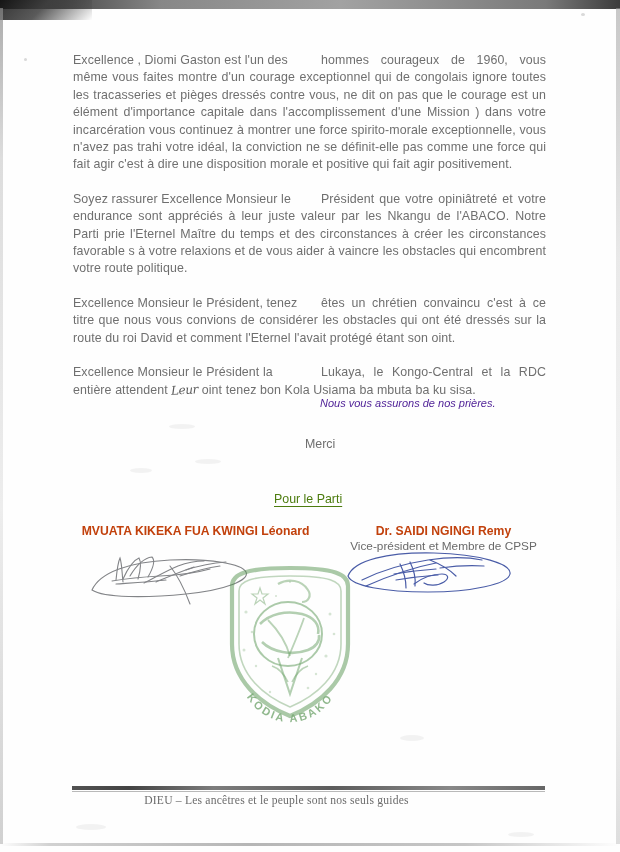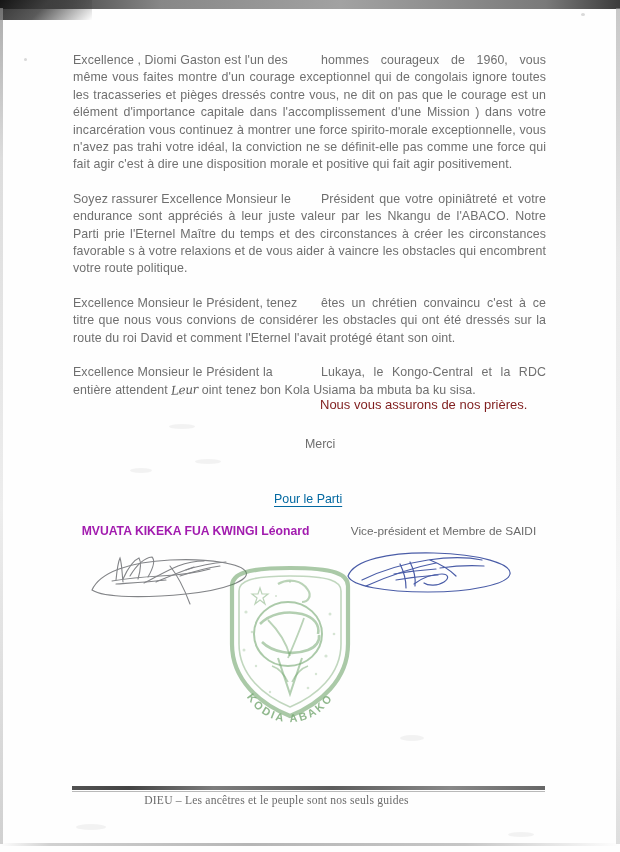--- a/index.html
+++ b/index.html
@@ -106,55 +106,56 @@
     font-size: 12px;
     letter-spacing: -0.4px;
     transform: rotate(-3deg);
     display: inline-block;
   }
 
   .assurons {
     position: absolute;
     left: 320px;
     top: 397px;
-    font-size: 13px;
-    color: #7f1d1d;
+    font-size: 11px;
+    color: #4c1d95;
+    font-style: italic;
   }
   .merci {
     position: absolute;
     left: 305px;
     top: 437px;
     font-size: 12.4px;
     color: #6f6f6f;
   }
   .pour-le-parti {
     position: absolute;
     left: 274px;
     top: 492px;
     font-size: 12.4px;
-    color: #0369a1;
+    color: #4d7c0f;
     text-decoration: underline;
     text-underline-offset: 3px;
   }
 
   
   .sig-block {
     position: absolute;
     top: 524px;
     text-align: center;
     color: #555;
   }
   .sig-left  { left: 78px;  width: 235px; }
   .sig-right { left: 336px; width: 215px; }
   .sig-name {
     font-size: 12.2px;
     font-weight: bold;
     line-height: 15px;
     white-space: nowrap;
-    color: #a21caf;
+    color: #c2410c;
   }
   .sig-title {
     font-size: 11.8px;
     line-height: 15px;
     white-space: nowrap;
     color: #6a6a6a;
   }
 
   .sig-ink {
     position: absolute;
@@ -237,21 +238,22 @@
 
   <div class="assurons">Nous vous assurons de nos prières.</div>
   <div class="merci">Merci</div>
   <div class="pour-le-parti">Pour le Parti</div>
 
   <div class="sig-block sig-left">
     <div class="sig-name">MVUATA KIKEKA FUA KWINGI Léonard</div>
   </div>
 
   <div class="sig-block sig-right">
-    <div class="sig-title">Vice-président et Membre de SAIDI</div>
+    <div class="sig-name">Dr. SAIDI NGINGI Remy</div>
+    <div class="sig-title">Vice-président et Membre de CPSP</div>
   </div>
 
   <svg class="sig-ink" id="sig-ink-left" width="180" height="62" viewBox="0 0 180 62" fill="none">
     <g stroke="#6d6f73" stroke-width="1.1" fill="none" stroke-linecap="round" opacity="0.85">
       <path d="M6 44 C14 26, 44 16, 84 14 C124 12, 156 18, 160 26 C164 34, 140 44, 100 48 C60 52, 18 52, 6 44 Z"></path>
       <path d="M30 34 C31 24, 32 16, 34 12 C36 18, 36 28, 37 36"></path>
       <path d="M37 33 C42 22, 48 14, 53 12 C56 17, 54 26, 52 33"></path>
       <path d="M44 30 C50 20, 58 12, 66 11 C70 15, 66 24, 62 31"></path>
       <path d="M26 35 C38 33, 56 31, 74 30 C92 29, 110 27, 124 23"></path>
       <path d="M30 38 C44 37, 62 36, 80 34"></path>

